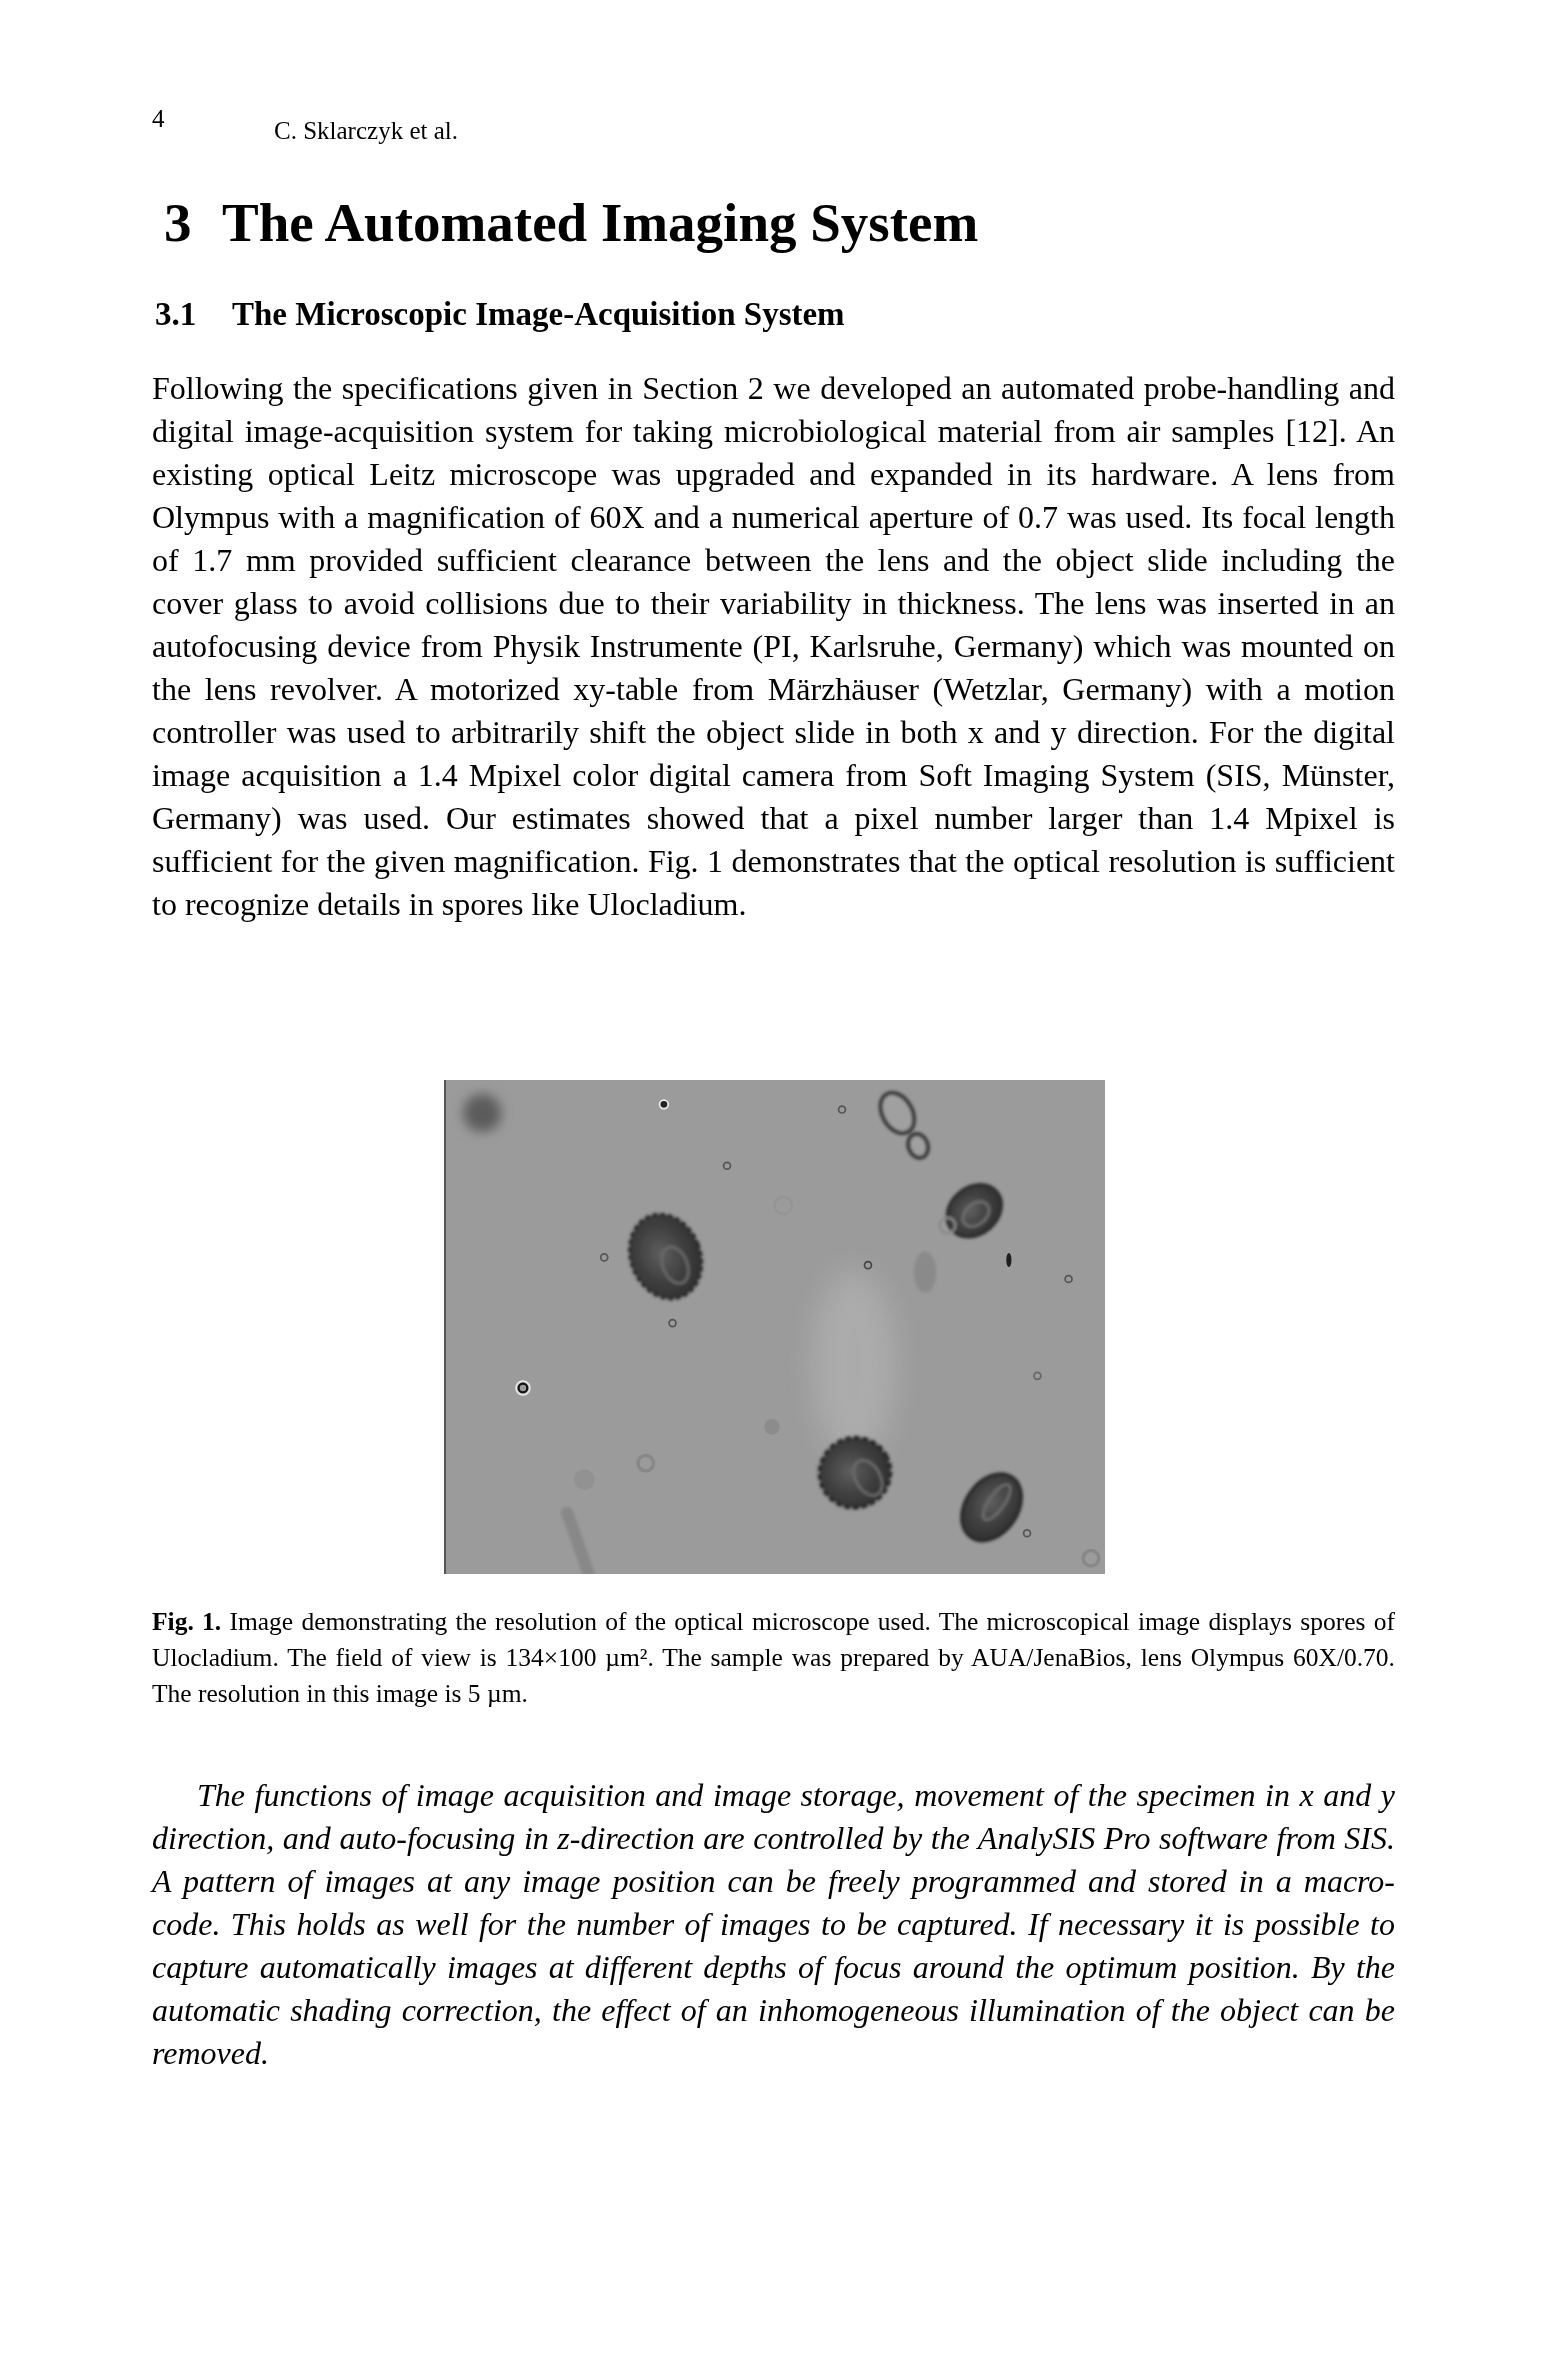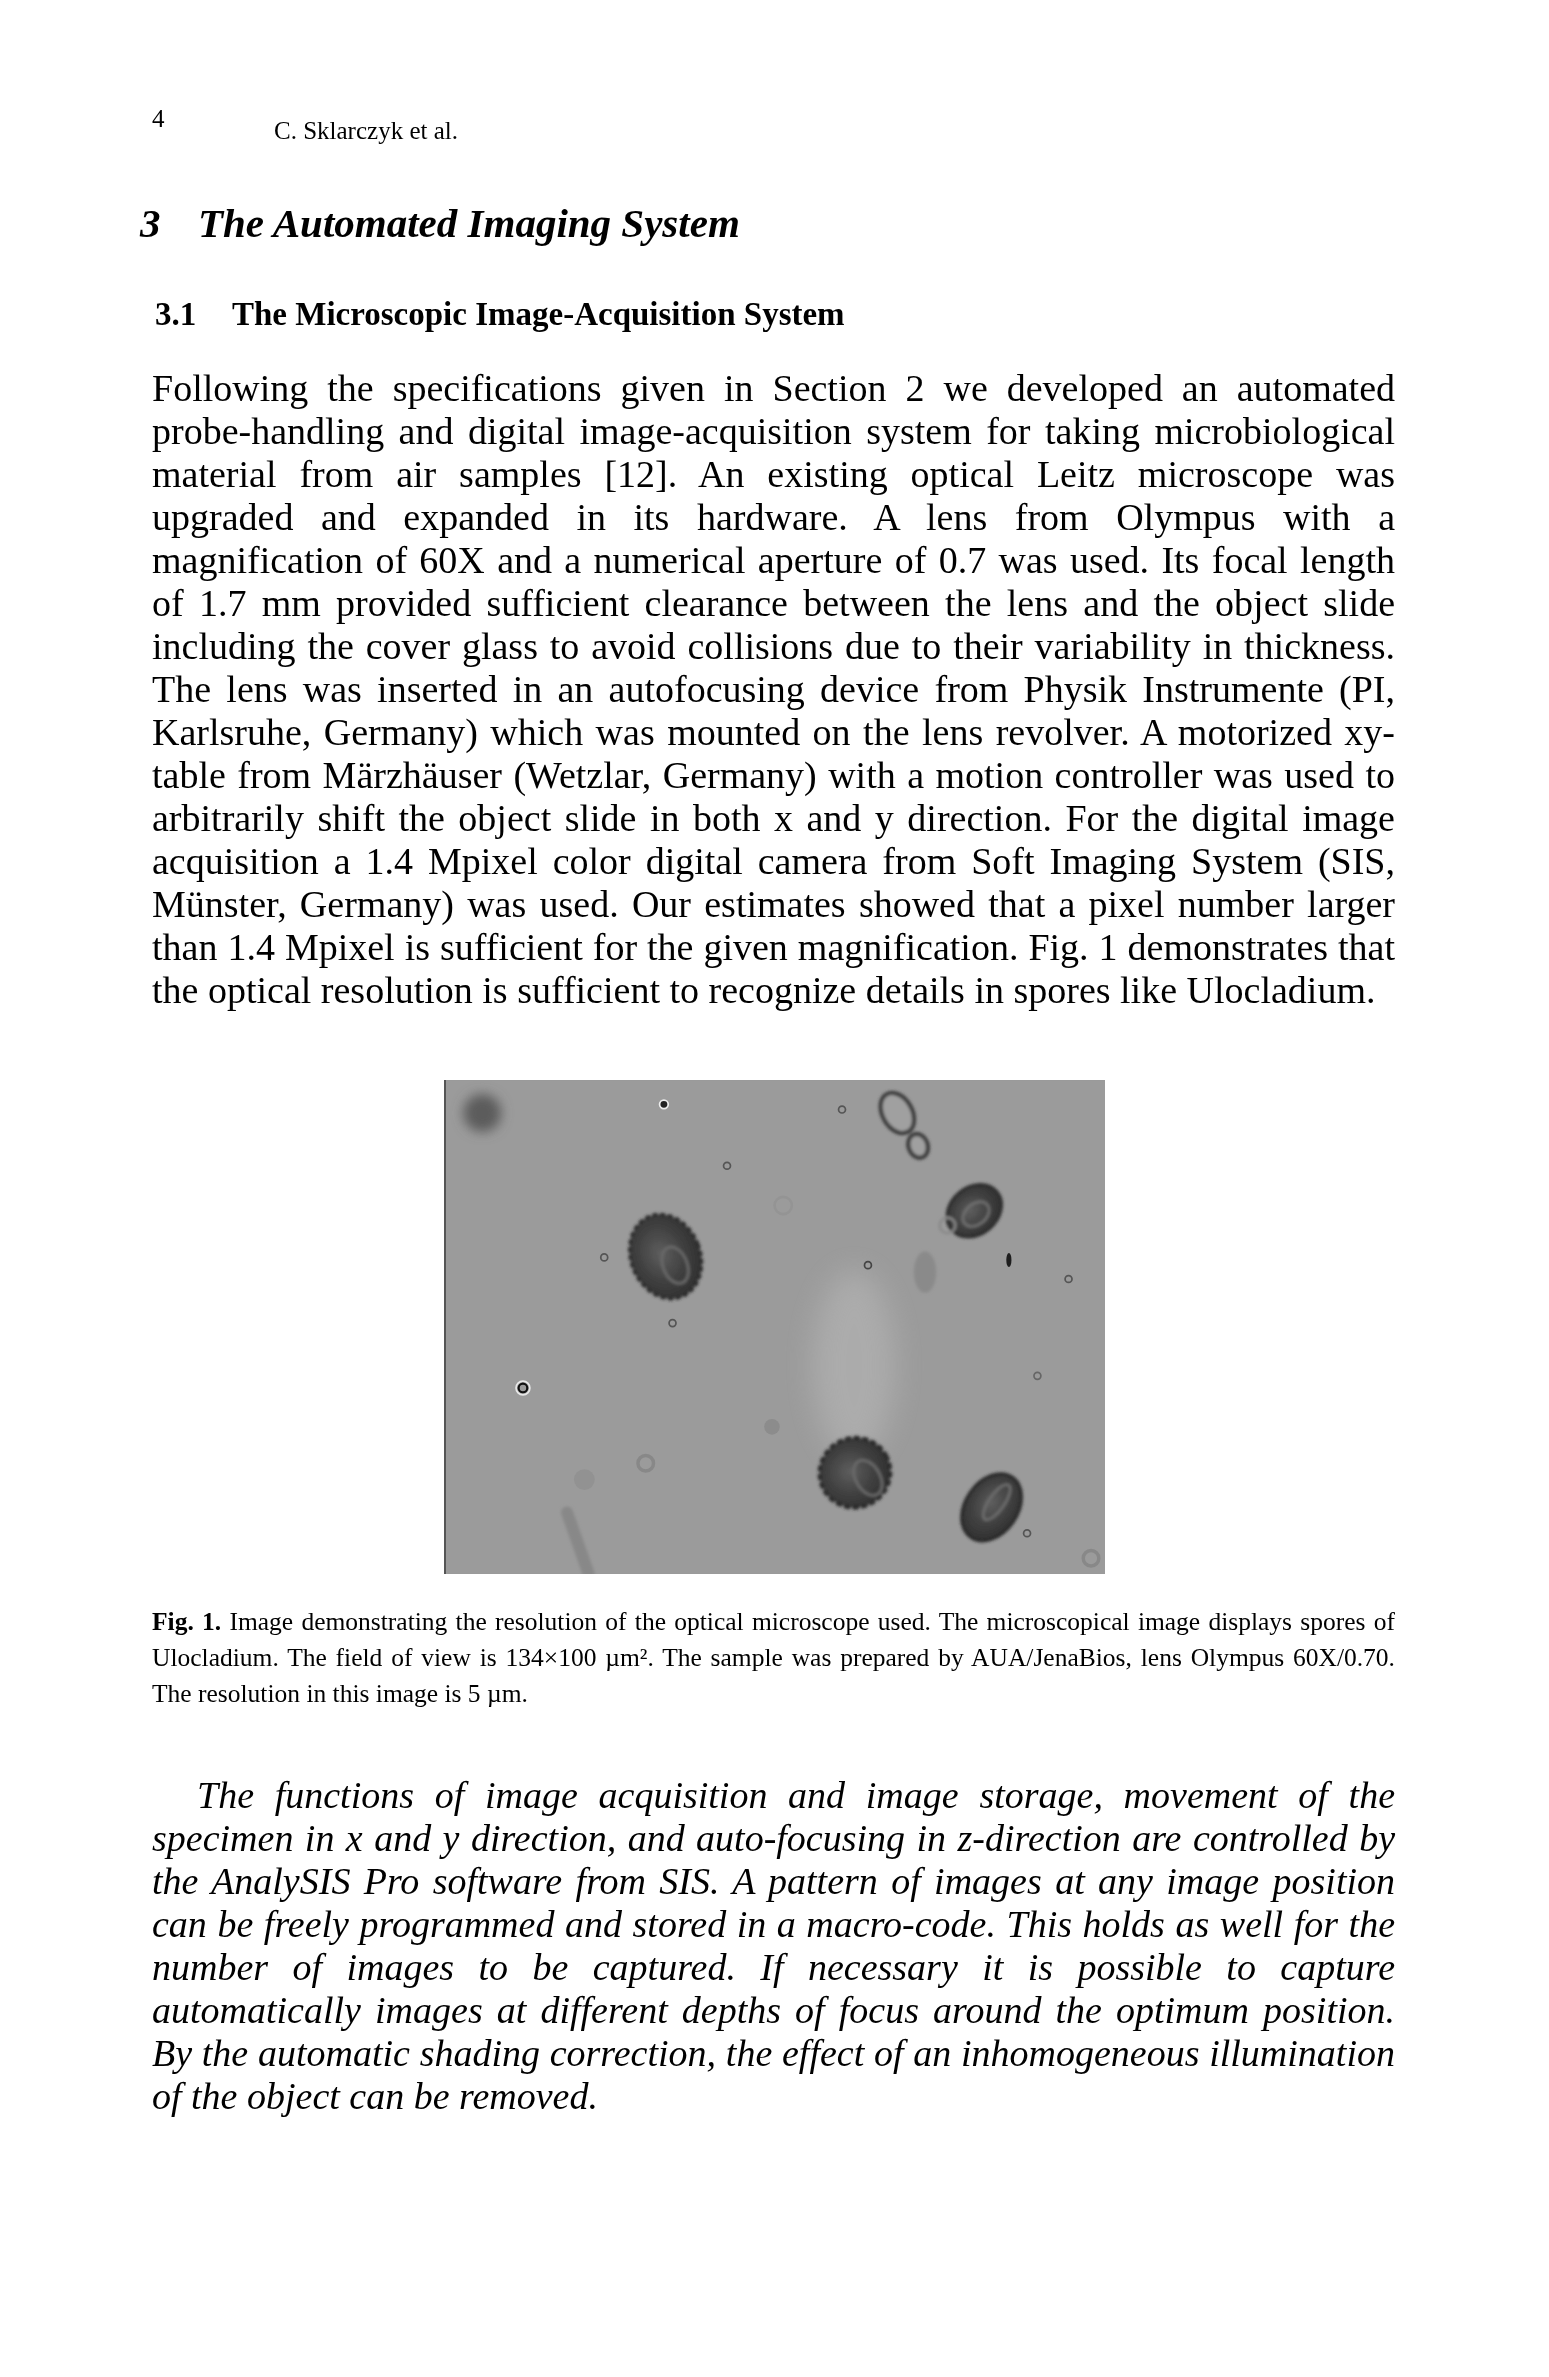--- a/index.html
+++ b/index.html
@@ -29,43 +29,42 @@
   }
   .page-header .running-head {
     position: absolute;
     left: 122px;
     top: 12px;
     white-space: nowrap;
   }
   .section-heading {
     position: absolute;
     top: 199px;
-    left: 140px;
+    left: 164px;
     font-weight: bold;
-    font-size: 41px;
+    font-size: 55px;
     line-height: 48px;
     white-space: nowrap;
-    font-style: italic;
   }
   .section-heading .num { display: inline-block; width: 58px; }
   .subsection-heading {
     position: absolute;
     top: 291px;
     left: 152px;
     font-weight: bold;
     font-size: 33px;
     line-height: 40px;
     white-space: nowrap;
   }
   .subsection-heading .num { display: inline-block; width: 77px; }
   .body-text {
     position: absolute;
     left: 152px;
     width: 1243px;
-    font-size: 38px;
+    font-size: 32px;
     line-height: 43px;
     text-align: justify;
     margin: 0;
   }
   .para-1 { top: 367px; }
   .para-2 { top: 1774px; text-indent: 45px; font-style: italic; }
   .figure {
     position: absolute;
     left: 444px;
     top: 1080px;

